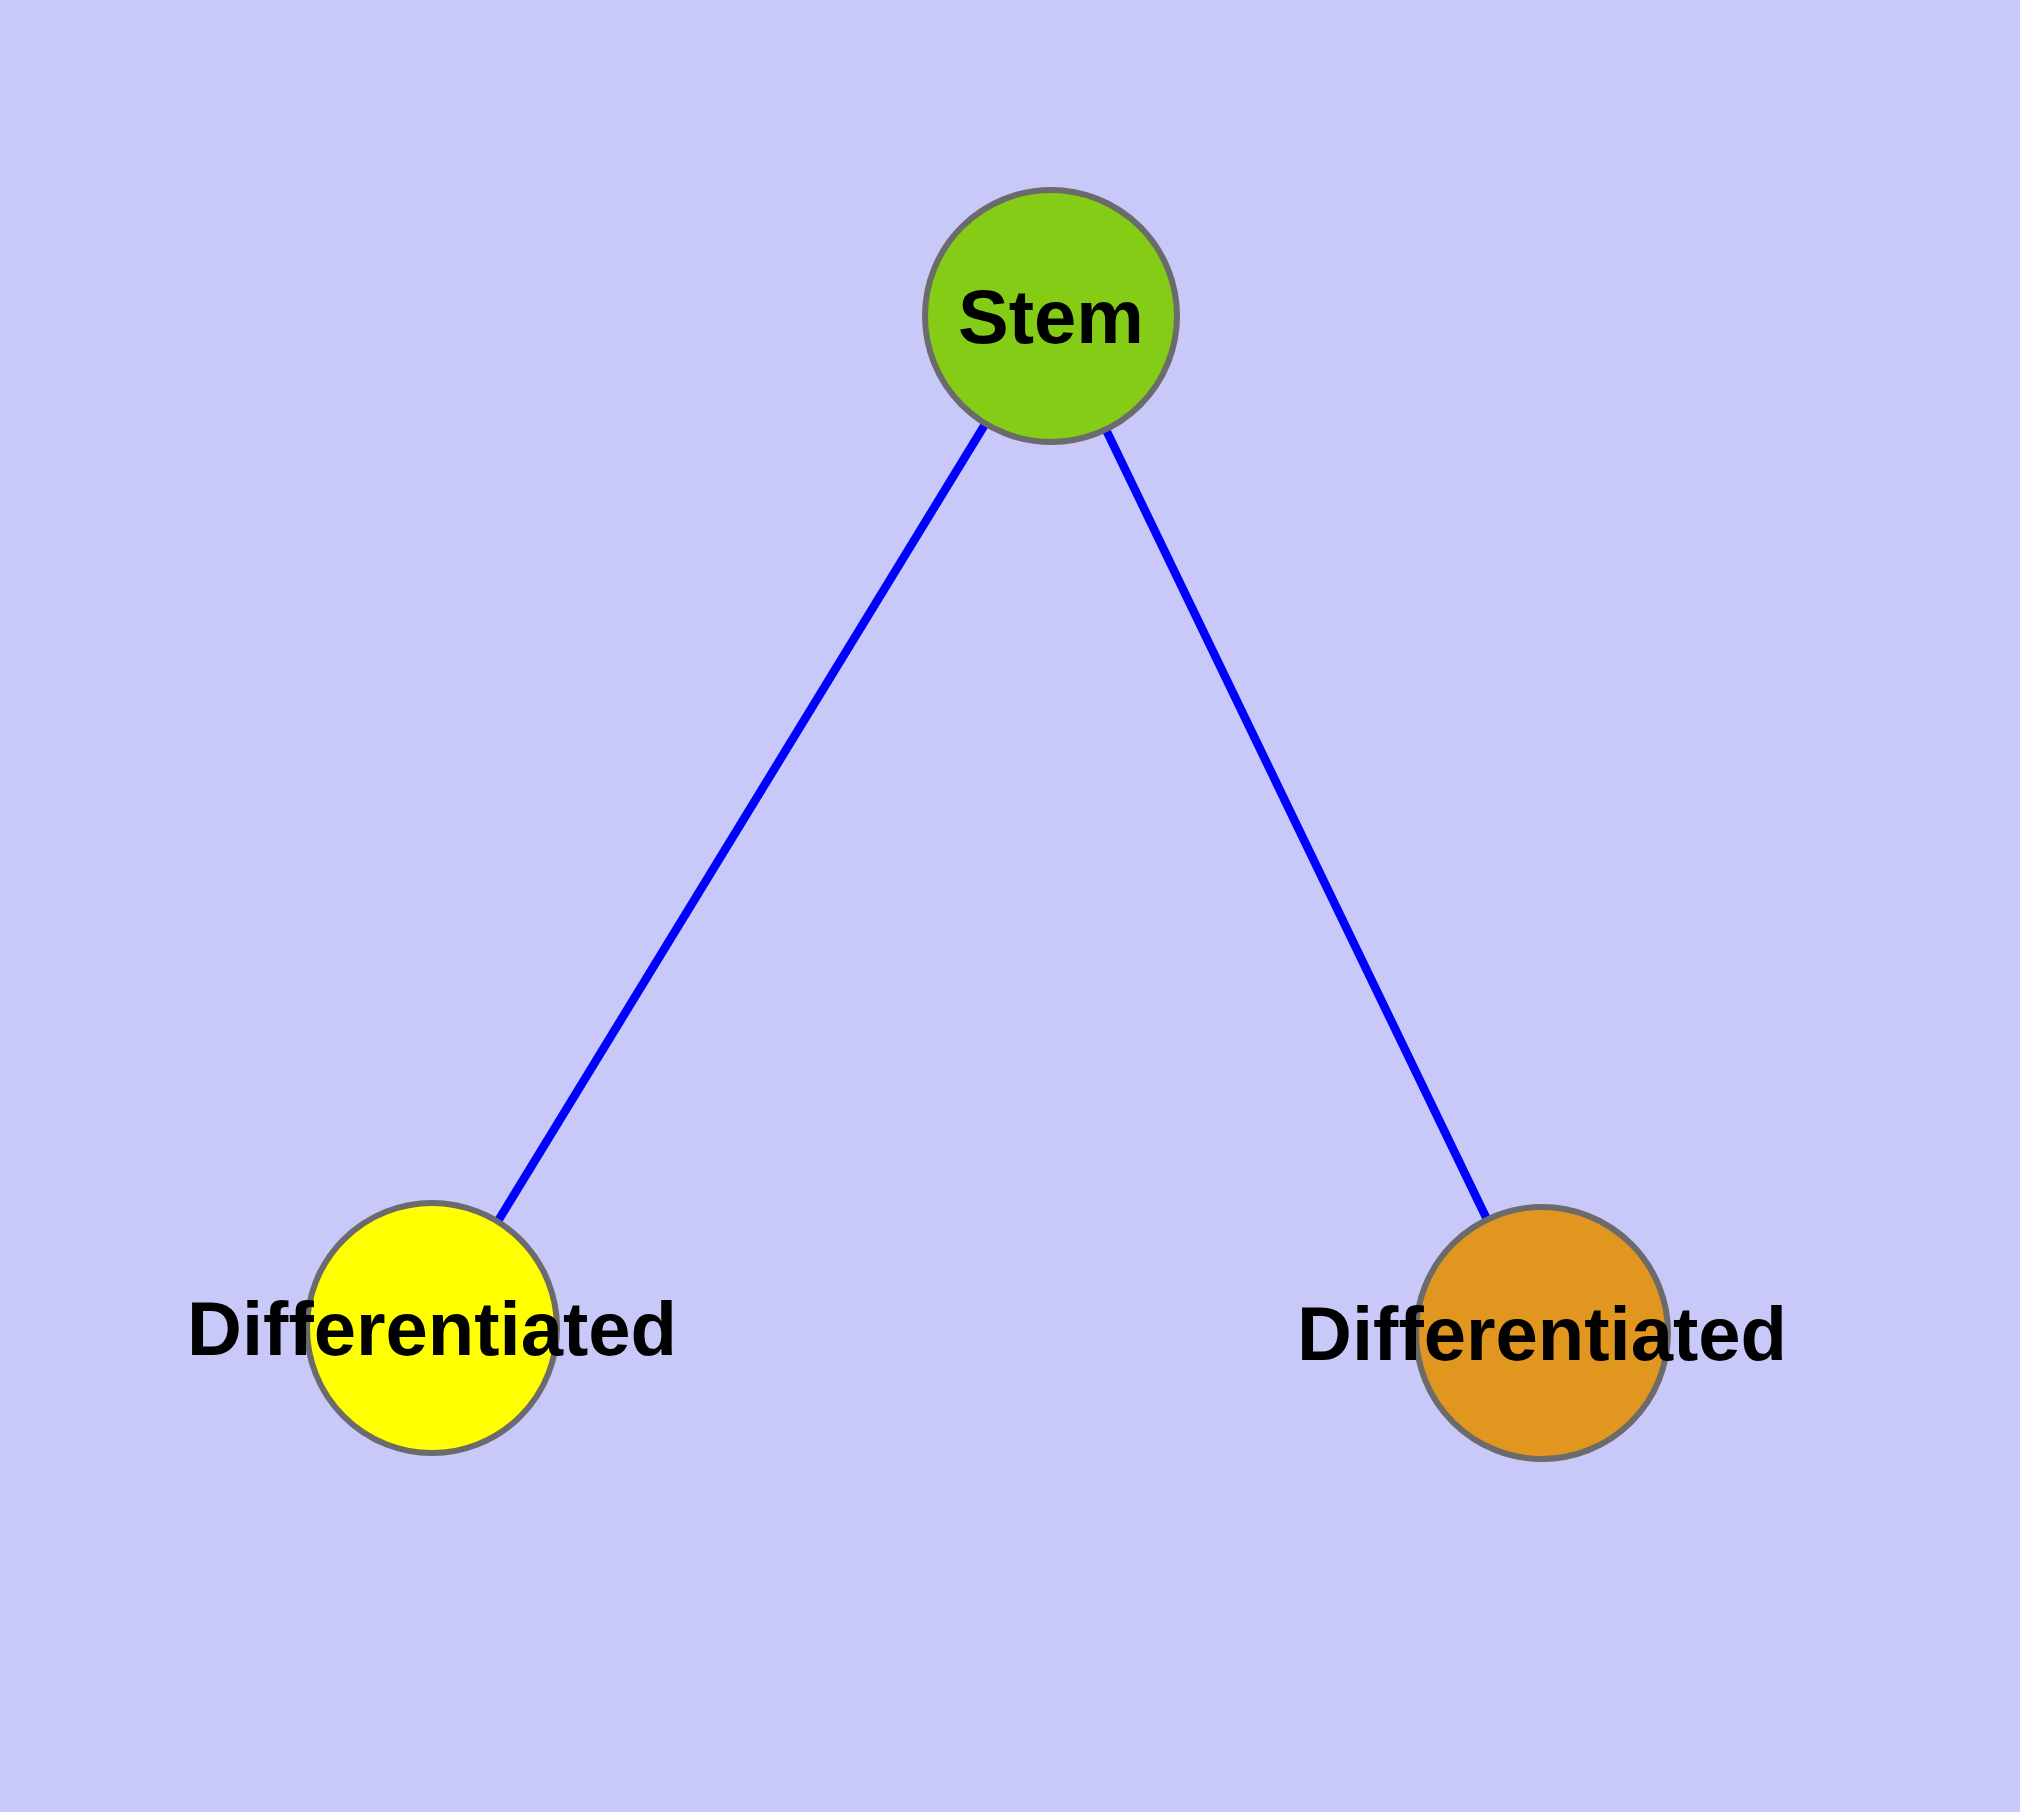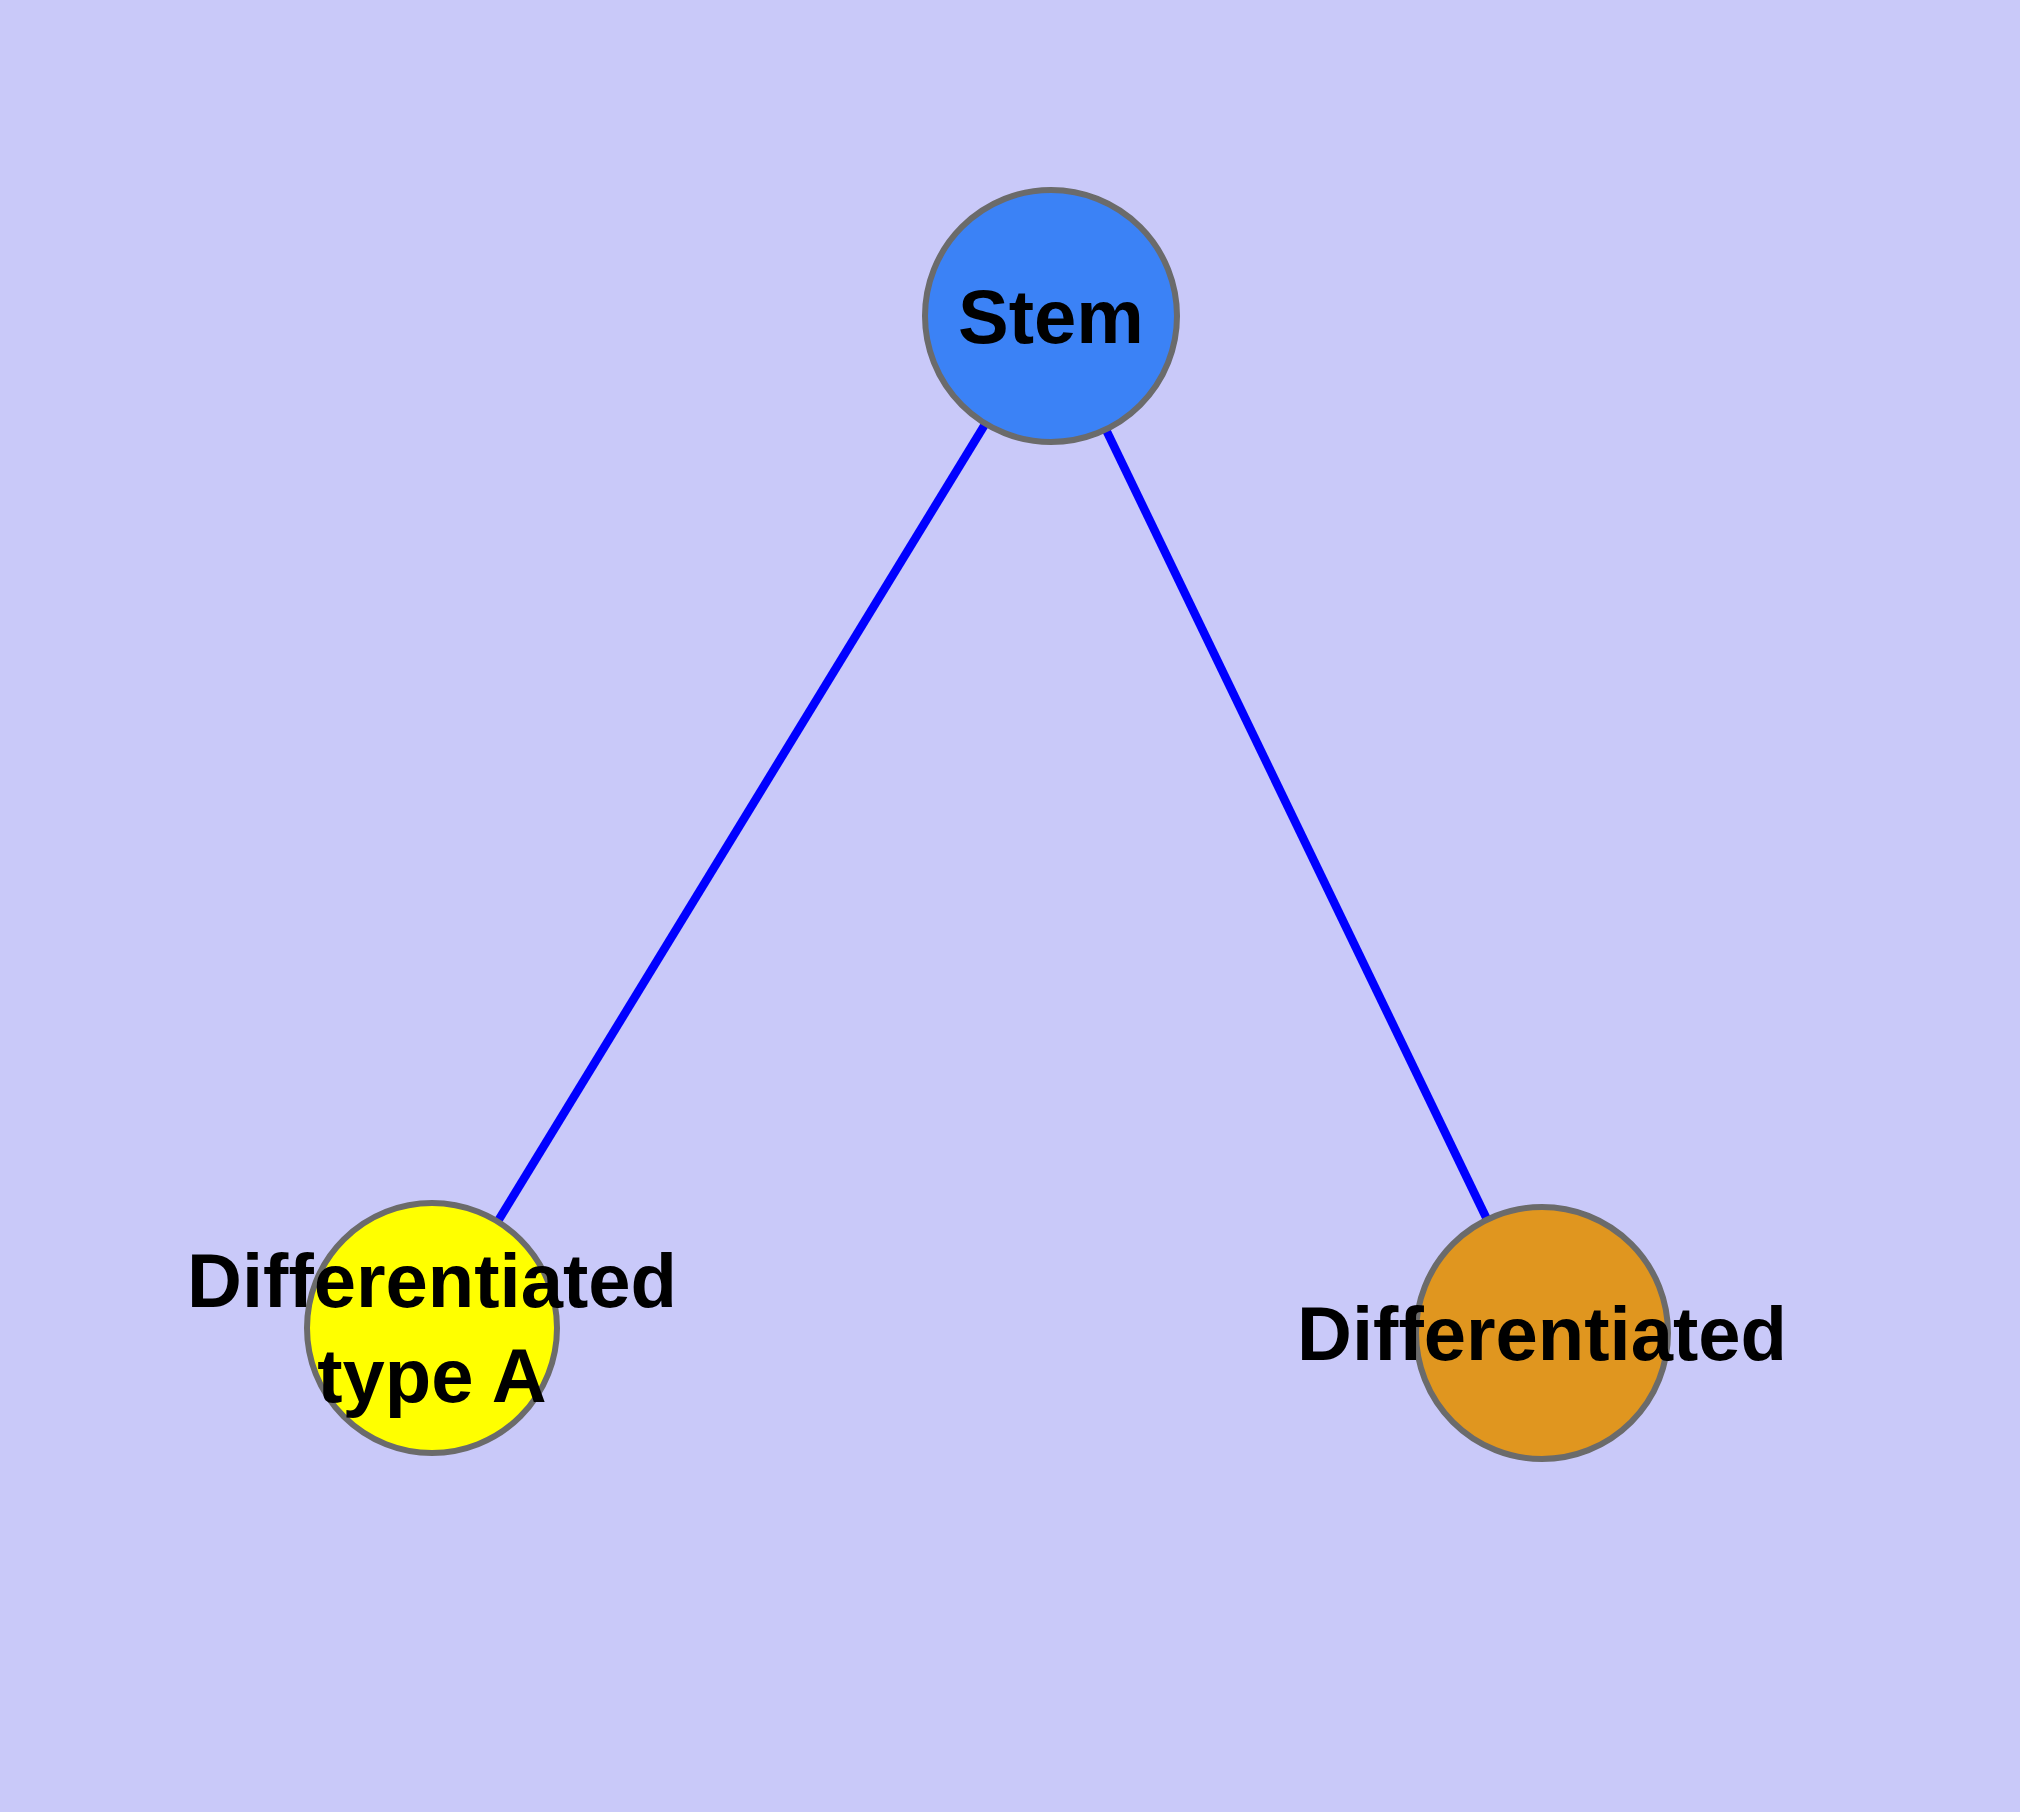--- a/index.html
+++ b/index.html
@@ -46,30 +46,29 @@
 </head>
 <body>
 
 <div class="canvas" style="background: rgb(201, 201, 249);">
 
   <svg class="edge-layer" viewBox="0 0 2384 2138" xmlns="http://www.w3.org/2000/svg">
       <line x1="1240" y1="373" x2="510" y2="1567" stroke="#0000FF" stroke-width="10"></line>
       <line x1="1240" y1="373" x2="1819" y2="1573" stroke="#0000FF" stroke-width="10"></line>
     </svg>
 
-  <div class="node" style="left: 922px; top: 187px; width: 258px; height: 258px; background: #3b82f6; border-color: rgb(107, 107, 107); border-width: 6px; text-decoration: underline;">
+  <div class="node" style="left: 922px; top: 187px; width: 258px; height: 258px; background: #84cc16; border-color: rgb(107, 107, 107); border-width: 6px; text-decoration: underline;">
     <div class="node-label" style="color: rgb(0, 0, 0);">
       <span>Stem</span>
     </div>
   </div>
 
   <div class="node" style="left: 304px; top: 1200px; width: 256px; height: 256px; background: rgb(255, 255, 0); border-color: rgb(107, 107, 107); border-width: 6px;">
     <div class="node-label" style="color: rgb(0, 0, 0);">
       <span>Differentiated</span>
-      <span>type A</span>
     </div>
   </div>
 
   <div class="node" style="left: 1413px; top: 1204px; width: 258px; height: 258px; background: rgb(224, 150, 31); border-color: rgb(107, 107, 107); border-width: 6px;">
     <div class="node-label" style="color: rgb(0, 0, 0);">
       <span>Differentiated</span>
     </div>
   </div>
 
 </div>

